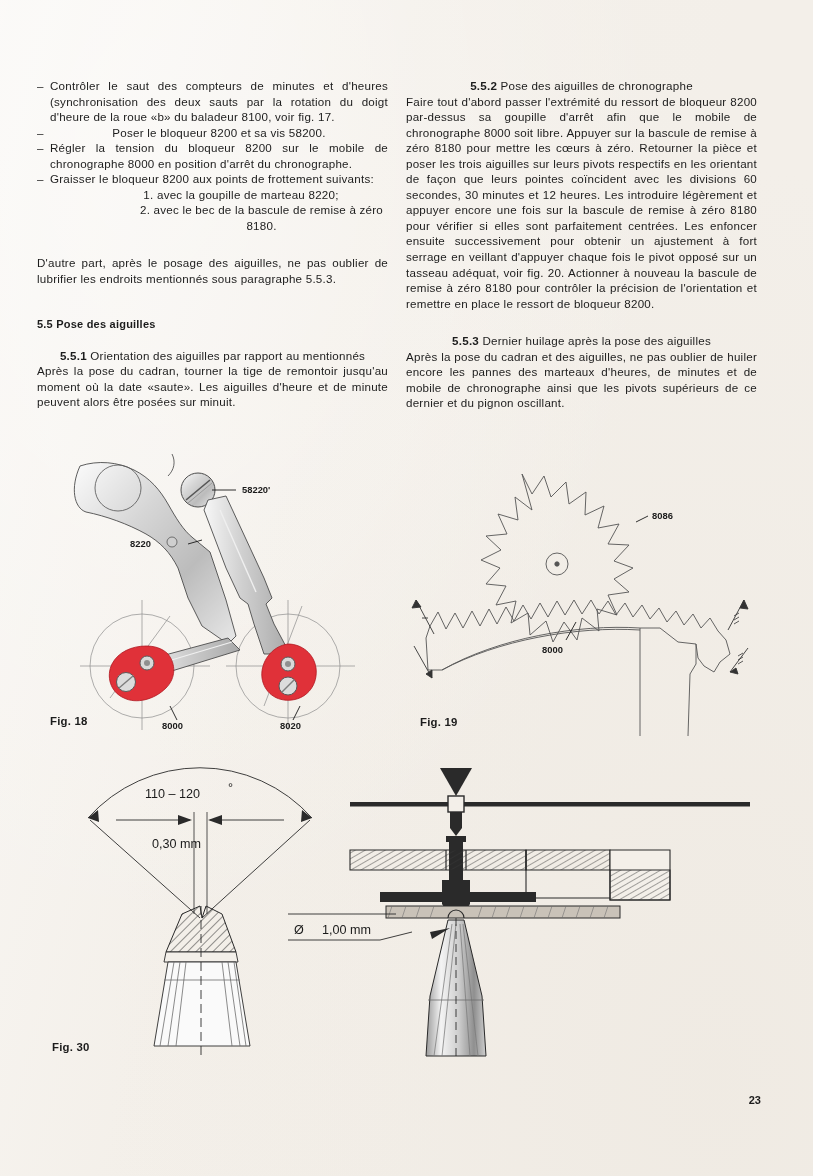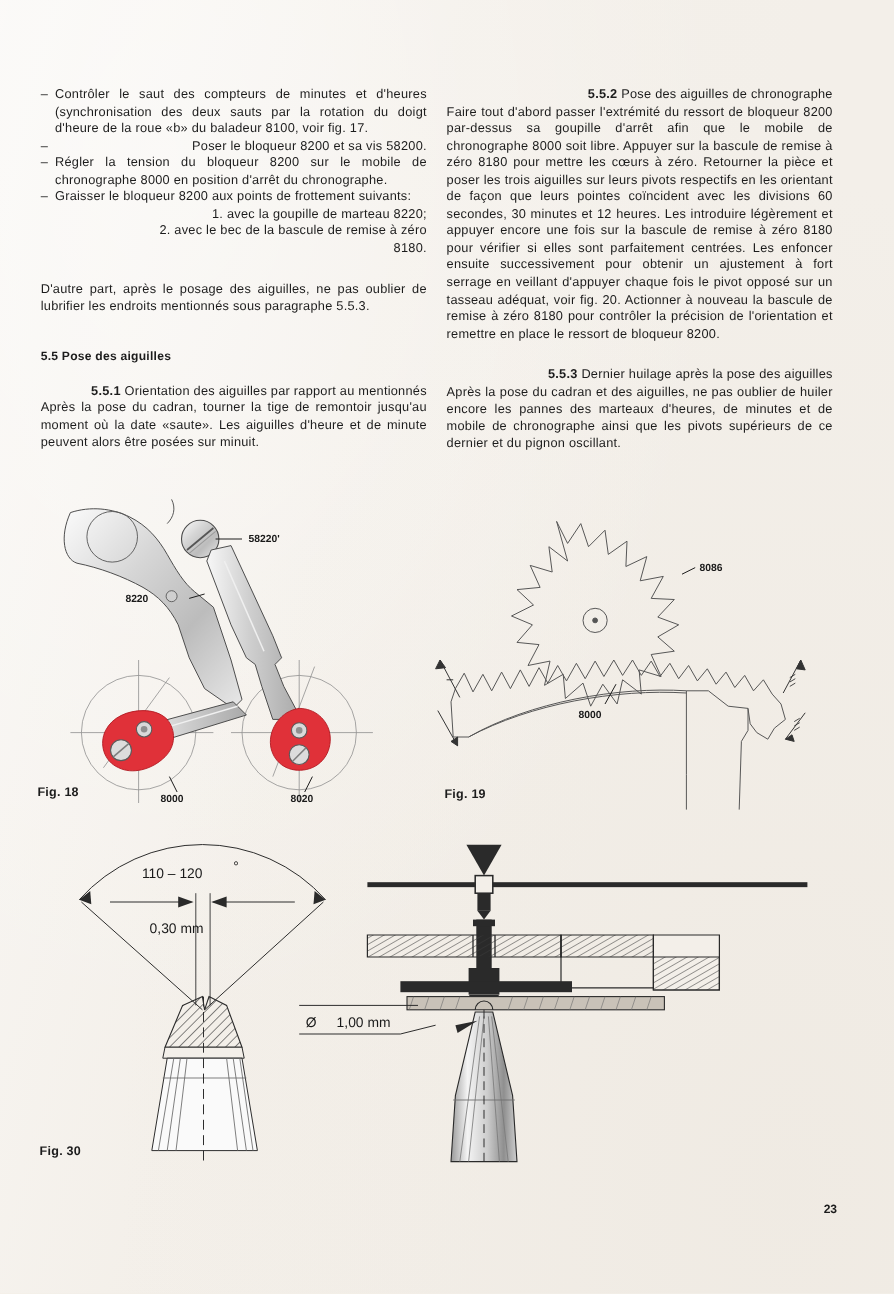--- a/index.html
+++ b/index.html
@@ -34,46 +34,46 @@
     gap:18px;
   }
   .col{width:351px;}
   p{
     margin:0;
     font-size:11.6px;
     line-height:15.55px;
     text-align:justify;
     letter-spacing:0.02em;
   }
-  p.nj{text-align:right;}
+  p.nj{text-align:center;}
   .gap-s{height:15.5px;}
   .gap-m{height:22px;}
   .gap-l{height:30px;}
   .bullet{
     display:flex;
     font-size:11.6px;
     line-height:15.55px;
     letter-spacing:0.02em;
   }
   .bullet .dash{width:13px;flex:0 0 13px;}
   .bullet .btxt{flex:1;text-align:justify;}
-  .bullet .btxt.nj{text-align:right;}
+  .bullet .btxt.nj{text-align:center;}
   .sub-indent{padding-left:57px;}
   .sub-indent2{padding-left:98px;}
   h3{
     margin:0;
     font-size:11px;
     line-height:15.55px;
     font-weight:bold;
     letter-spacing:0.02em;
   }
   .secnum{font-weight:bold;}
 
   
-  .fig{position:absolute;}
+  .fig{position:absolute;margin-left:16px;}
   .figcap{
     position:absolute;
     font-size:11.4px;
     font-weight:bold;
     letter-spacing:0.02em;
   }
   .pagenum{
     position:absolute;
     right:52px;bottom:70px;
     font-size:11px;

